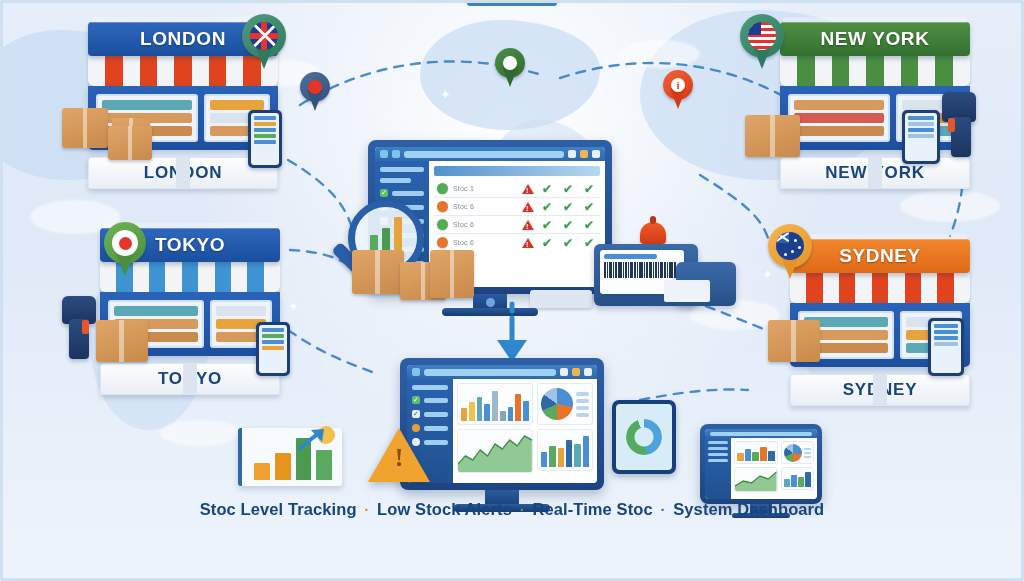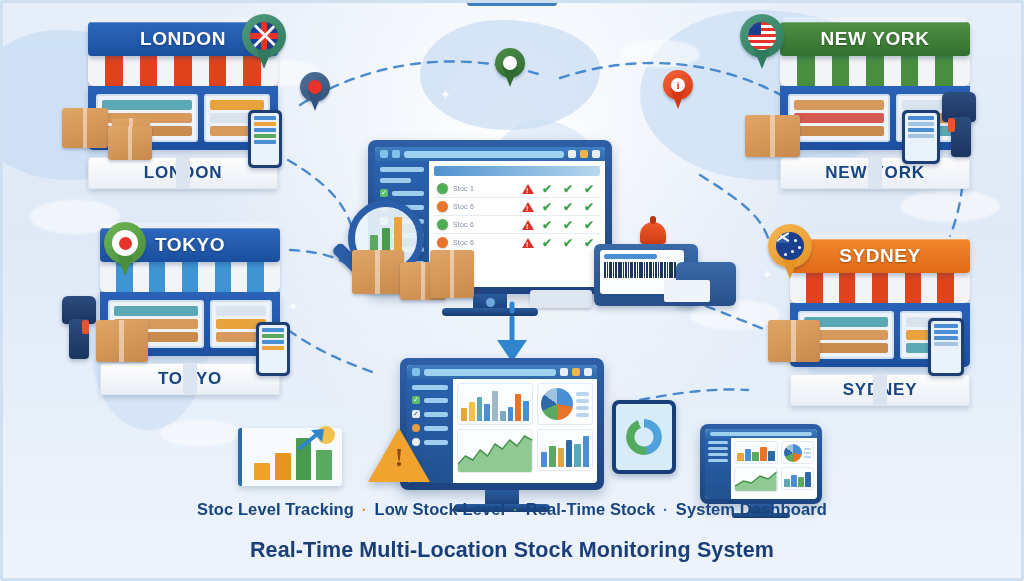--- a/index.html
+++ b/index.html
@@ -781,24 +781,23 @@
         </div>
       </div>
     </div>
     <div class="neck" style="width:22px;height:9px;"></div>
     <div class="base" style="width:58px;height:5px;"></div>
   </div>
 
   <div class="features" style="top:500px;">
     <span>Stoc Level Tracking</span>
     <span class="dot">·</span>
-    <span>Low Stock Level</span>
+    <span>Low Stock Alerts</span>
     <span class="dot g">·</span>
-    <span>Real-Time Stock</span>
+    <span>Real-Time Stoc</span>
     <span class="dot b">·</span>
     <span>System Dashboard</span>
   </div>
 
-  <div class="maintitle" style="top:538px;">Real-Time Multi-Location Stock Monitoring System</div>
 
   <div class="strip-top"></div>
   <div class="frame"></div>
 </div>
 
 </body></html>

